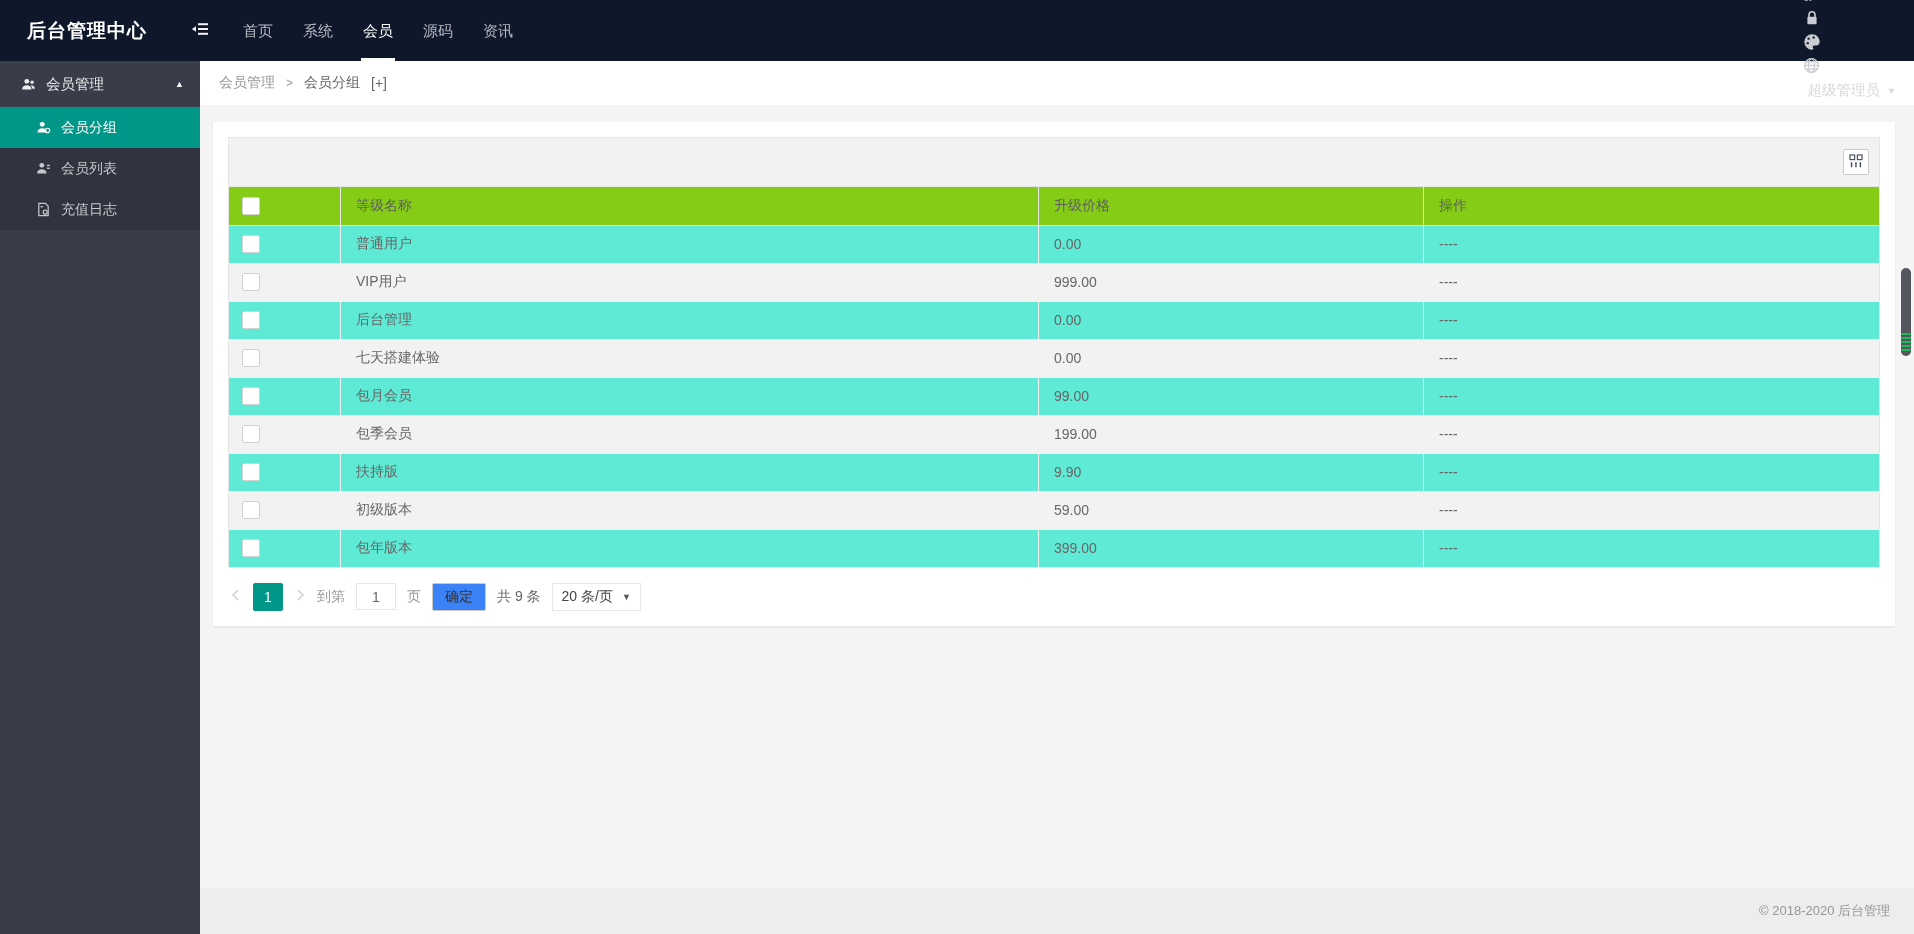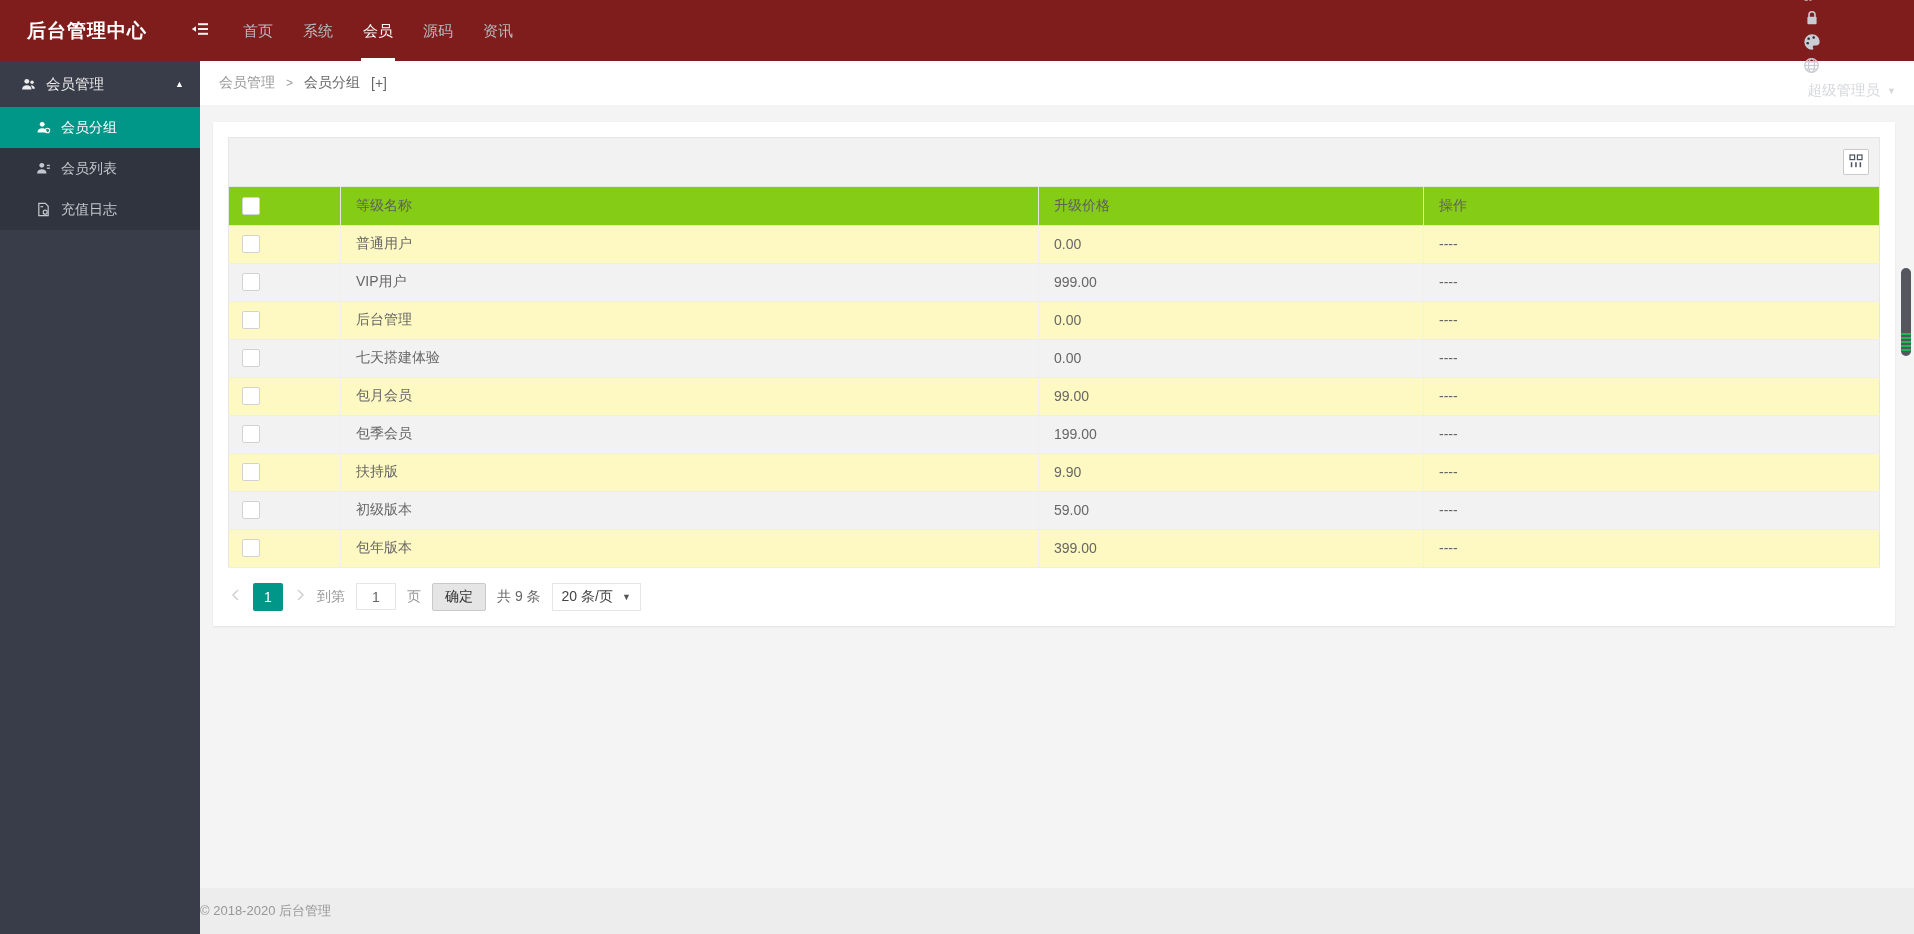--- a/index.html
+++ b/index.html
@@ -3,21 +3,21 @@
 <meta charset="utf-8">
 <style>
   * { margin:0; padding:0; box-sizing:border-box; }
   html,body { width:1914px; height:934px; overflow:hidden; }
   body {
     font-family:"Liberation Sans","DejaVu Sans",sans-serif;
     background:#f4f4f5; position:relative; font-size:14px;
   }
   
   .topbar { position:absolute; top:0; left:0; right:0; height:61px;
-    background:#7f1d1d; display:flex; align-items:center; z-index:20; }
+    background:#0f172a; display:flex; align-items:center; z-index:20; }
   .logo { width:180px; padding-left:27px; color:#ffffff; font-size:19px;
     font-weight:bold; letter-spacing:1px; white-space:nowrap; }
   .collapse-btn { width:40px; height:61px; display:flex; align-items:center;
     justify-content:center; color:#f2f2f2; cursor:pointer; }
   .topnav { display:flex; height:61px; margin-left:8px;text-align:right; }
   .topnav-item { position:relative; height:61px; line-height:61px;
     padding:0 12px; margin:0 3px; color:#b6bac2; font-size:15px; cursor:pointer; }
   .topnav-item.active { color:#ffffff; }
   .topnav-item.active::after { content:""; position:absolute; left:10px; right:10px;
     bottom:0; height:3px; background:#ffffff; }
@@ -56,47 +56,47 @@
   .tool-btn { width:26px; height:26px; background:#ffffff; border:1px solid #c9c9c9;
     border-radius:2px; display:flex; align-items:center; justify-content:center;
     color:#4a5264; cursor:pointer; }
   
   table { width:100%; border-collapse:collapse; table-layout:fixed;
     border:1px solid #e6e6e6; border-top:none; font-size:14px; }
   th { background:#84cc16; height:38px; font-weight:400; text-align:left;
     color:#5f5f5f; padding:0 15px; border-bottom:1px solid #e6e6e6;
     border-right:1px solid #e6e6e6; }
   th:last-child, td:last-child { border-right:none; }
-  td { height:38px; padding:0 15px; color:#666666; background:#fef9c3;
+  td { height:38px; padding:0 15px; color:#666666; background:#5eead4;
     border-bottom:1px solid #eeeeee; border-right:1px solid #f0f0f0; }
   tbody tr:nth-child(even) td { background:#f2f2f2; }
   .cb-cell { padding:0 0 0 13px; }
   input[type=checkbox] { appearance:none; -webkit-appearance:none; width:18px;
     height:18px; border:1px solid #d2d2d2; border-radius:2px; background:#ffffff;
     cursor:pointer; display:block; }
   
   .pagination { display:flex; align-items:center; gap:11px; margin-top:15px;
     padding-left:2px; font-size:14px; color:#666666; }
   .pg-arrow { display:flex; color:#d2d2d2; cursor:default; }
   .pg-current { min-width:30px; height:28px; background:#009688; color:#ffffff;
     display:flex; align-items:center; justify-content:center; border-radius:2px;
     cursor:pointer; }
   .pg-label { color:#999999; }
   .pg-input { width:40px; height:27px; border:1px solid #e6e6e6; text-align:center;
     color:#666666; font-size:14px; background:#ffffff; }
-  .pg-btn { height:28px; padding:0 12px; background:#e5e5e5; border:1px solid #c9c9c9;
+  .pg-btn { height:28px; padding:0 12px; background:#3b82f6; border:1px solid #c9c9c9;
     border-radius:2px; color:#333333; font-size:14px; cursor:pointer; }
   .pg-total { color:#666666; }
   .pg-select { height:28px; border:1px solid #e6e6e6; background:#ffffff;
     display:flex; align-items:center; gap:9px; padding:0 9px; color:#444444;
     cursor:pointer; }
   .pg-select .caret { font-size:9px; color:#555555; }
   
   .footer { position:absolute; left:0; right:0; bottom:0; height:46px;
-    background:#ededed; display:flex; align-items:center; justify-content:flex-start;
+    background:#ededed; display:flex; align-items:center; justify-content:flex-end;
     padding-right:24px; color:#979797; font-size:13px; }
   
   .scroll-thumb { position:absolute; right:3px; top:268px; width:10px; height:88px;
     background:#54575d; border-radius:5px; z-index:60; cursor:pointer; }
   .scroll-thumb .green-stripes { position:absolute; left:0; right:0; bottom:3px;
     height:20px; border-radius:0 0 5px 5px;
     background:repeating-linear-gradient(180deg,#1db954 0 2px,#54575d 2px 4px); }
 </style>
 </head>
 <body>

